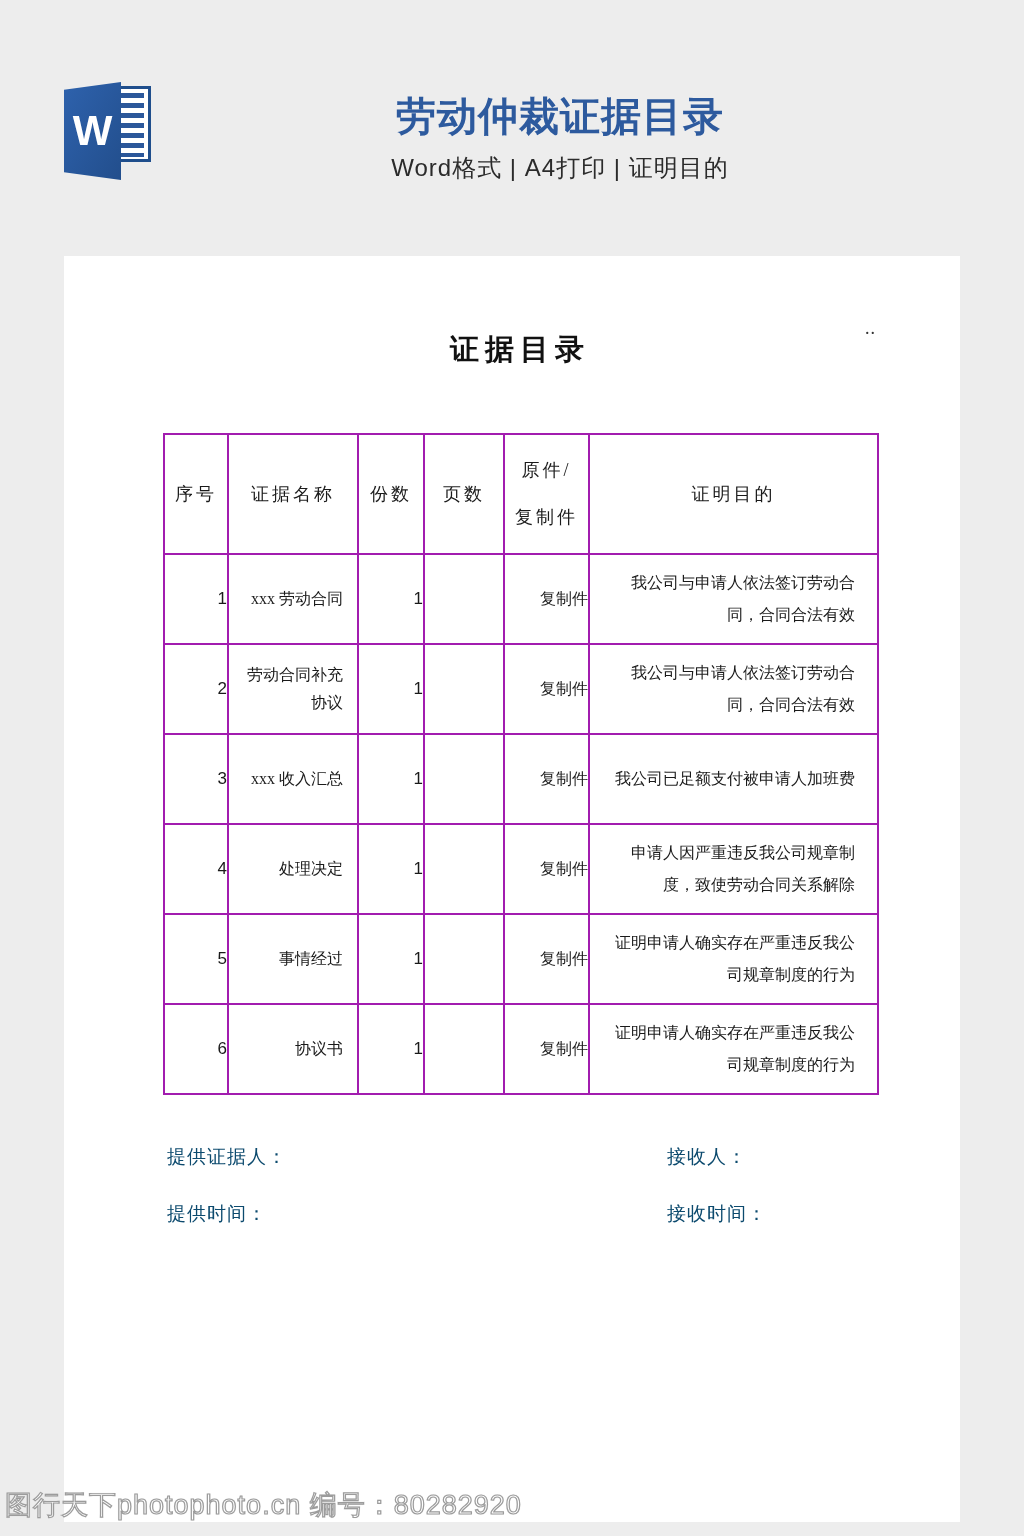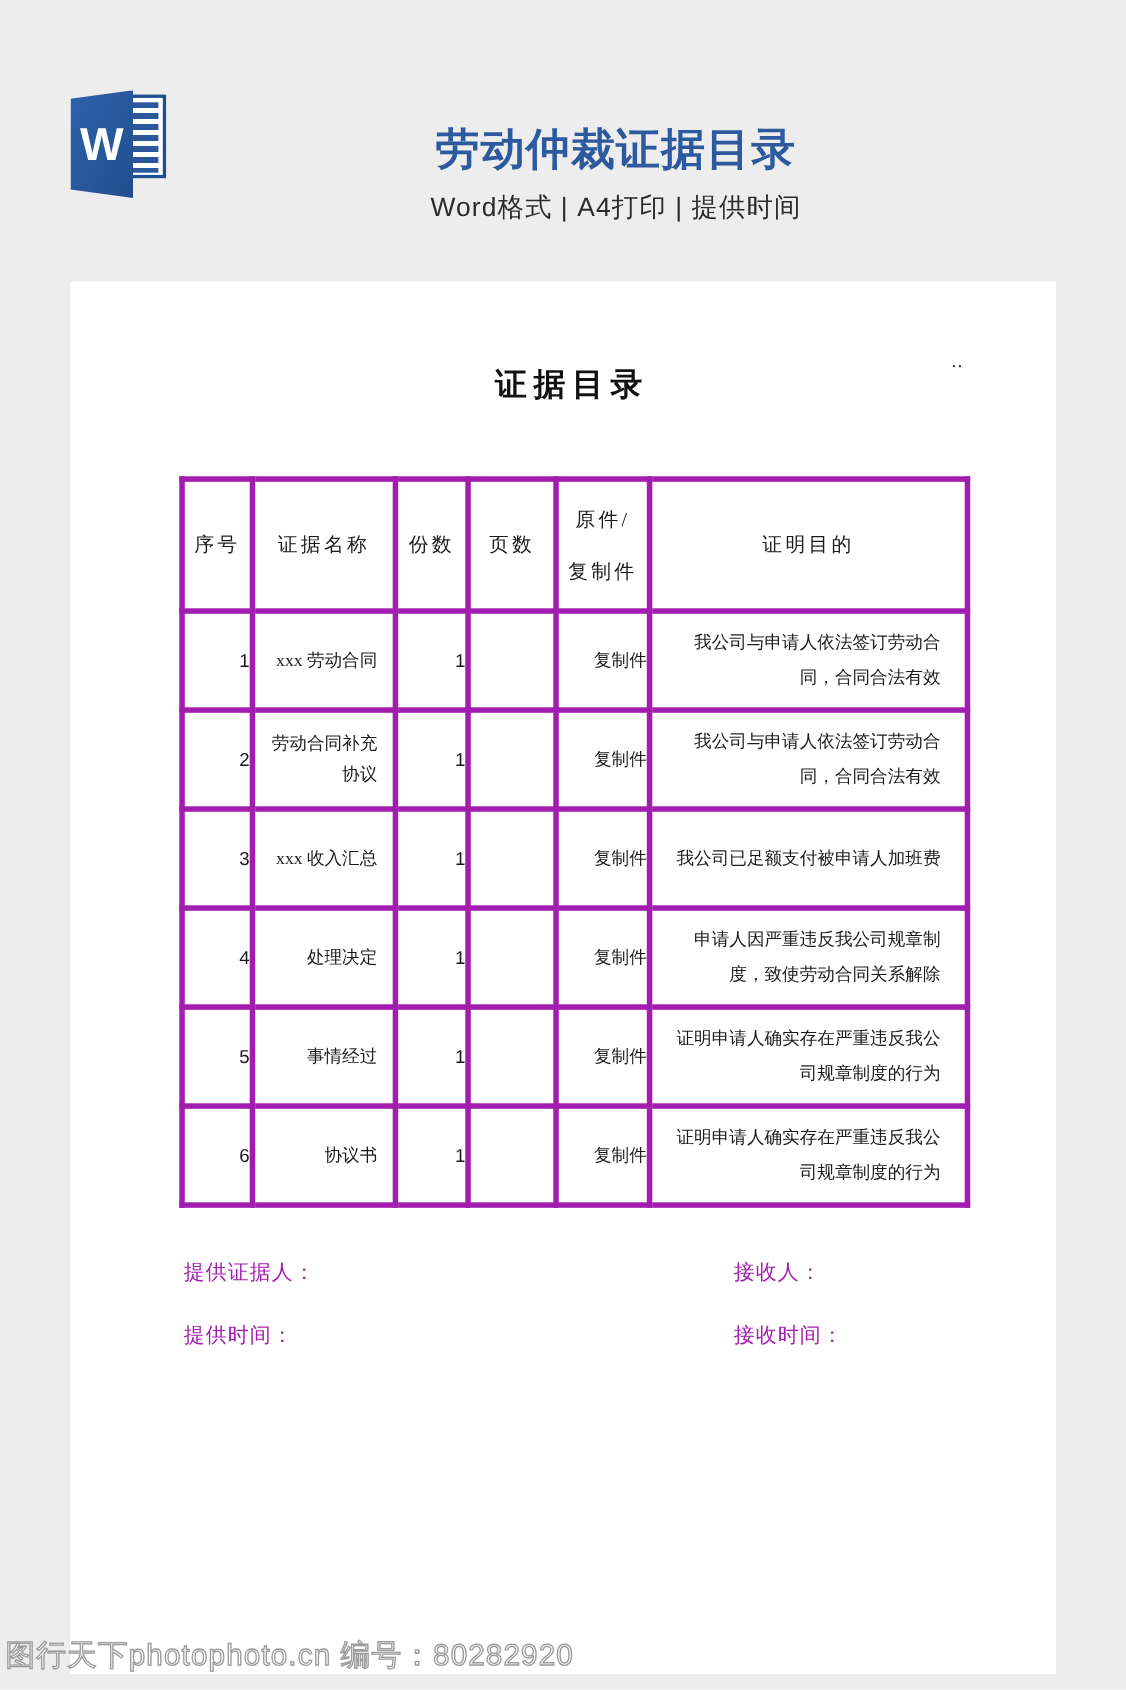--- a/index.html
+++ b/index.html
@@ -25,21 +25,21 @@
     background: repeating-linear-gradient(180deg, #2b579a 0 5px, #ffffff 5px 10px);
   }
   .word-icon-quad {
     position: absolute; left: 0; top: 0; width: 57px; height: 98px;
     clip-path: polygon(0 8%, 100% 0, 100% 100%, 0 92%);
     background: linear-gradient(to bottom right, #2e62ad, #224e8c);
     display: flex; align-items: center; justify-content: center;
   }
   .word-icon-letter { color: #ffffff; font-size: 42px; font-weight: bold; }
 
-  .promo-text { position: absolute; left: 300px; top: 92px; width: 520px; text-align: center; margin-top: 20px; }
+  .promo-text { position: absolute; left: 300px; top: 92px; width: 520px; text-align: center; }
   .promo-title {
     font-size: 40px; font-weight: bold; color: #2d5a9e; letter-spacing: 1px; line-height: 1.2;
   }
   .promo-subtitle {
     margin-top: 12px; font-size: 24px; color: #2b2b2b; letter-spacing: 1px;
   }
 
   
   .doc-page {
     position: absolute; left: 64px; top: 256px; width: 896px; height: 1266px;
@@ -56,21 +56,21 @@
     position: absolute; left: 99px; top: 74px; width: 714px;
     text-align: center; font-size: 29px; font-weight: bold;
     letter-spacing: 6px; color: #111;
   }
 
   .evidence-table {
     position: absolute; left: 99px; top: 177px; width: 714px;
     border-collapse: collapse; table-layout: fixed;
   }
   .evidence-table th, .evidence-table td {
-    border: 5px solid #a21caf; text-align: center; vertical-align: middle;
+    border: 2px solid #a21caf; text-align: center; vertical-align: middle;
     font-family: "Liberation Serif", "DejaVu Serif", serif; color: #1a1a1a;
   }
   .evidence-table thead tr { height: 120px; }
   .evidence-table tbody tr { height: 90px; }
   .evidence-table th {
     font-weight: normal; font-size: 18px; letter-spacing: 3px;
     white-space: pre-line; line-height: 2.6;
   }
   .evidence-table td { font-size: 16px; text-align: right; }
   .col-no, .col-copies, .col-pages {
@@ -80,21 +80,21 @@
   .col-purpose { padding: 0 22px; line-height: 2.0; }
 
   
   .signatures {
     position: absolute; left: 99px; top: 888px; width: 714px; height: 110px;
     font-family: "Liberation Serif", "DejaVu Serif", serif;
   }
   .sig-col { position: absolute; top: 0; }
   .sig-col-left { left: 4px; }
   .sig-col-right { left: 504px; font-family: Liberation Mono, monospace; }
-  .sig-line { font-size: 19px; color: #a21caf; height: 25px; margin-bottom: 32px; letter-spacing: 1px; }
+  .sig-line { font-size: 19px; color: #0c4a6e; height: 25px; margin-bottom: 32px; letter-spacing: 1px; }
 
   
   .watermark {
     position: absolute; left: 5px; top: 1487px;
     font-size: 27px; color: #ffffff; letter-spacing: 1px;
     -webkit-text-stroke: 1.2px #9c9c9c;
     text-shadow: 0 0 1px #aaaaaa;
     white-space: nowrap;
   }
 </style>
@@ -105,21 +105,21 @@
   <div class="word-icon">
     <div class="word-icon-page">
       <div class="word-icon-lines"></div>
     </div>
     <div class="word-icon-quad">
       <span class="word-icon-letter">W</span>
     </div>
   </div>
   <div class="promo-text">
     <div class="promo-title">劳动仲裁证据目录</div>
-    <div class="promo-subtitle">Word格式 | A4打印 | 提供时间</div>
+    <div class="promo-subtitle">Word格式 | A4打印 | 证明目的</div>
   </div>
 </div>
 
 <div class="doc-page">
   <div class="corner-mark doc-serif">..</div>
   <div class="doc-title doc-serif">证据目录</div>
 
   <table class="evidence-table">
     <colgroup>
       <col style="width:64px">

